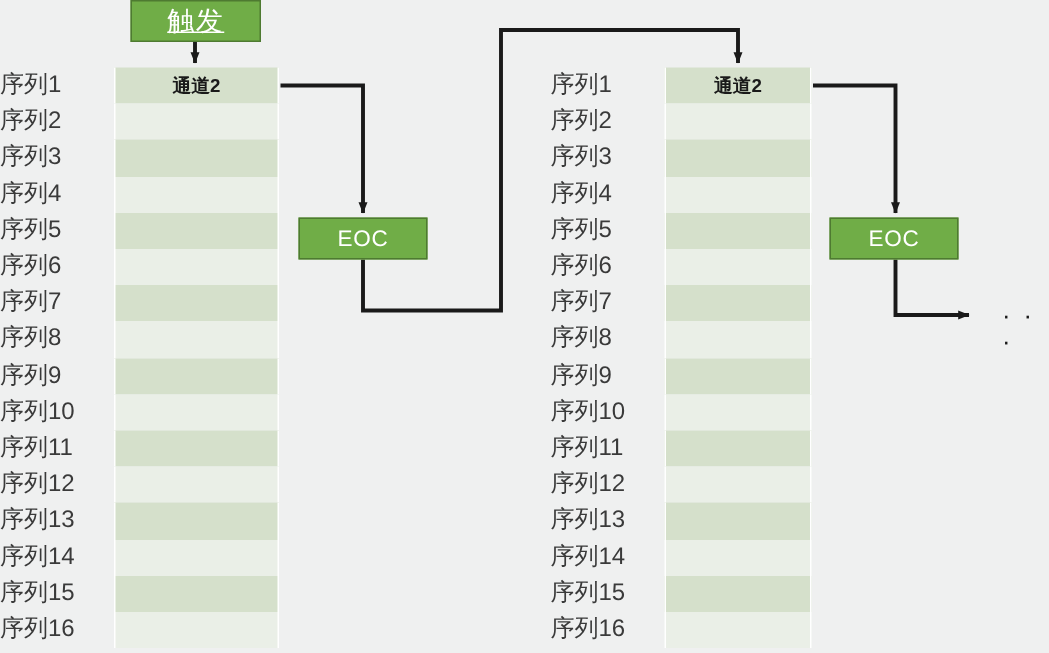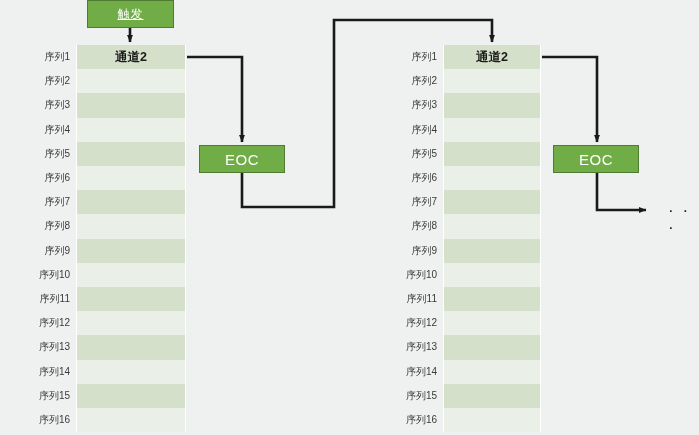--- a/index.html
+++ b/index.html
@@ -18,28 +18,27 @@
     position:absolute;
     background:#70ad47;
     border:1px solid #4e7a31;
     box-sizing:border-box;
     color:#ffffff;
     display:flex;align-items:center;justify-content:center;
     font-size:15px;
     line-height:1;
     letter-spacing:0.5px;
   }
-  .gbox.cn{font-size:12px;letter-spacing:1px;text-decoration:underline;}
+  .gbox.cn{font-size:18px;letter-spacing:1px;text-decoration:underline;}
 
   
   .seqtable{position:absolute;}
   .seqlabel{
     position:absolute;
-    text-align:right;
-    font-size:10px;
+    font-size:16px;
     color:#3a3a3a;
     line-height:24.2px;
     white-space:nowrap;
   }
   .seqcell{
     position:absolute;
     box-sizing:border-box;
     border:1px solid #ffffff;
     border-top:none;
     border-bottom:none;

